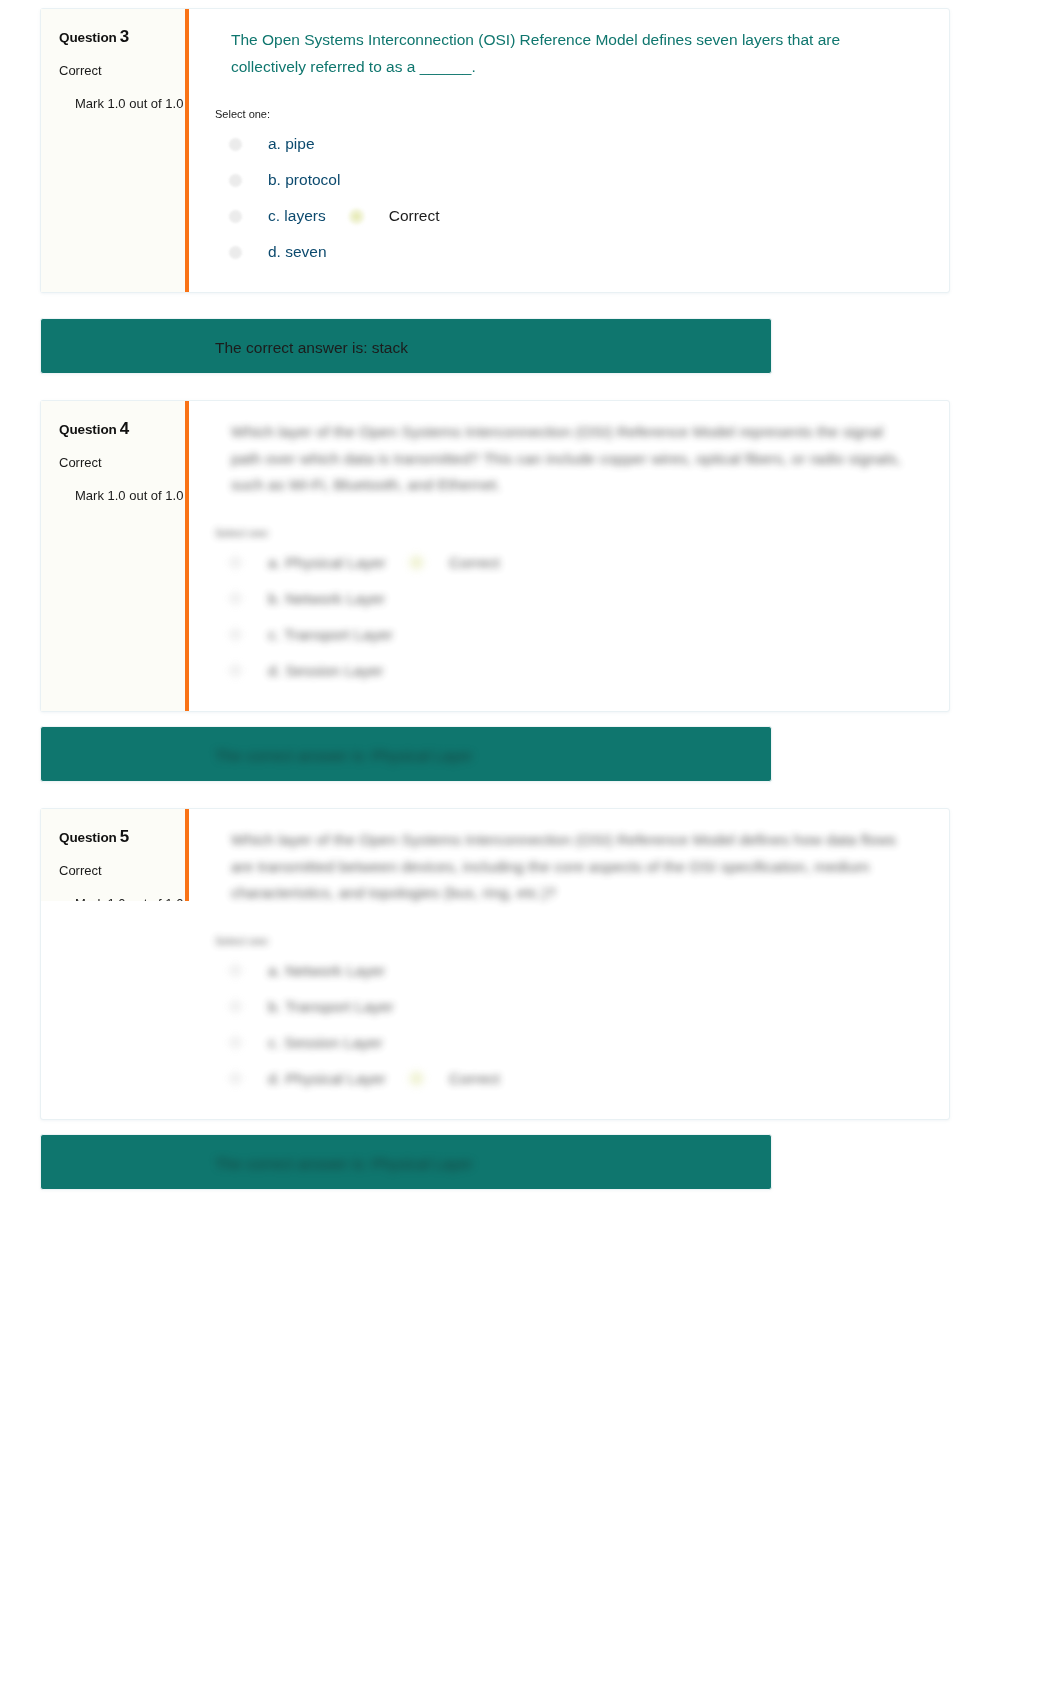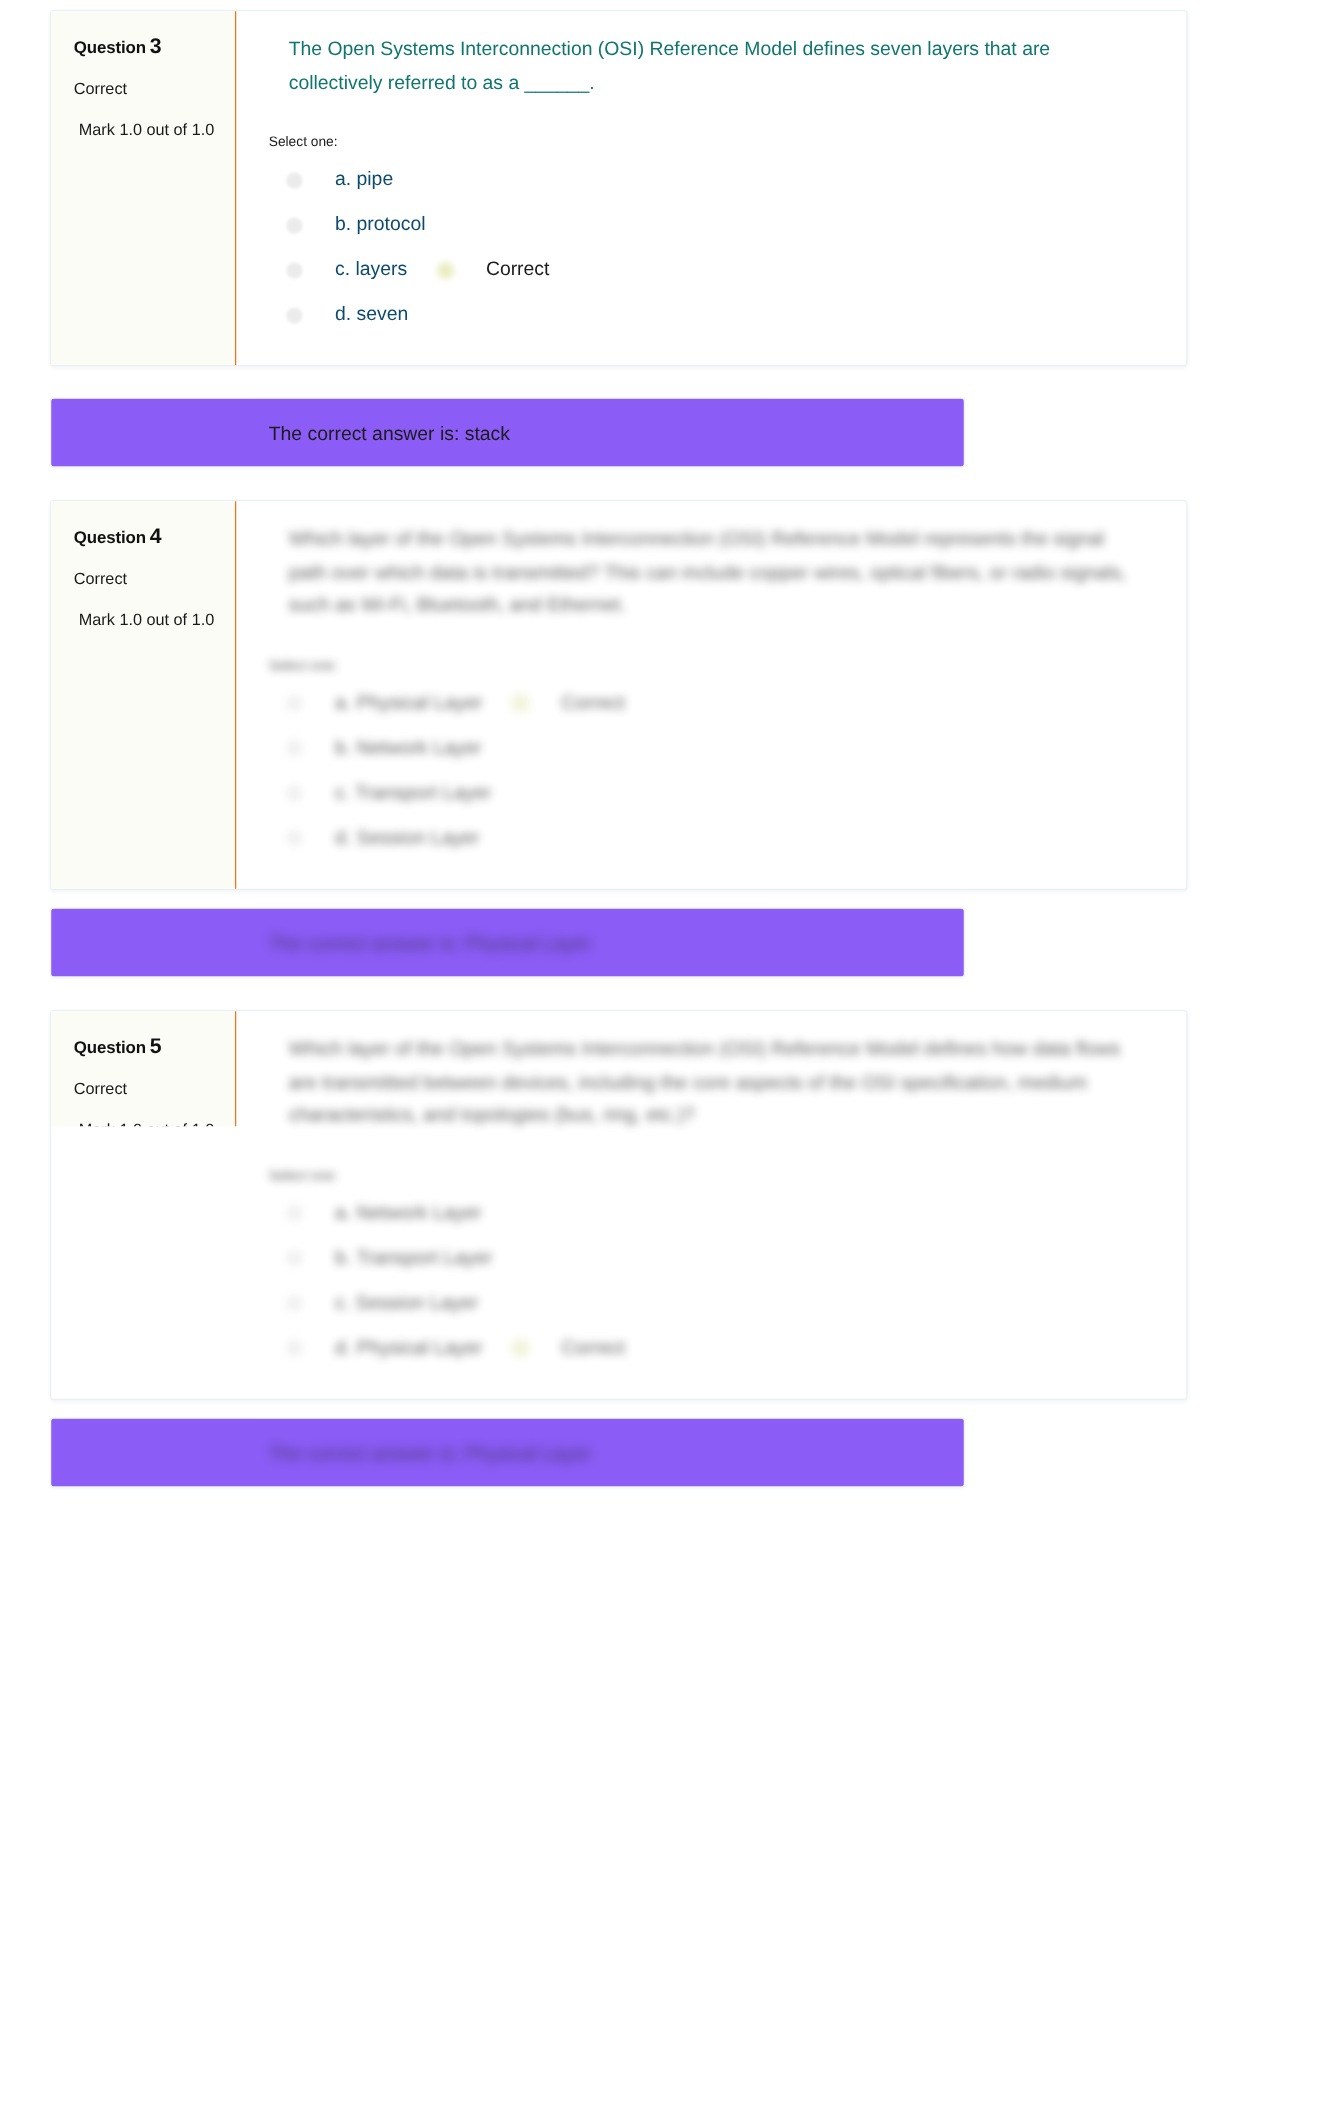--- a/index.html
+++ b/index.html
@@ -36,21 +36,21 @@
     background: #ffffff;
     border: 1px solid #e9f1f4;
     border-radius: 3px;
     box-shadow: 0 1px 3px rgba(120, 150, 165, 0.10);
   }
 
   .info-panel {
     width: 148px;
     flex: 0 0 148px;
     background: #fcfcf7;
-    border-right: 1px solid #f97316;
+    border-right: 4px solid #f97316;
     padding: 18px 14px 14px 18px;
     box-sizing: border-box;
     overflow: hidden;
   }
   .info-panel.clipped {
     height: 92px;
   }
 
   .q-number {
     font-size: 13.5px;
@@ -68,21 +68,21 @@
 
   .q-state {
     font-size: 13px;
     color: #1a1a1a;
     margin: 0 0 18px 0;
   }
 
   .q-grade {
     font-size: 13px;
     color: #1a1a1a;
-    margin: 4px;
+    margin: 16px;
     white-space: nowrap;
   }
 
   
   .content-panel {
     flex: 1 1 auto;
     padding: 18px 22px 22px 26px;
     box-sizing: border-box;
   }
 
@@ -149,21 +149,21 @@
     font-size: 15.5px;
     color: #1c1c1c;
     margin-left: 24px;
   }
 
   
   .feedback-box {
     position: absolute;
     left: 40px;
     width: 732px;
-    background: #8b5cf6;
+    background: #0f766e;
     border: 1px solid #eef4f6;
     border-radius: 3px;
     box-shadow: 0 1px 3px rgba(120, 150, 165, 0.08);
     box-sizing: border-box;
     padding: 20px 26px;
   }
   .feedback-text {
     font-size: 15.5px;
     color: #1c1c1c;
     margin: 0;

